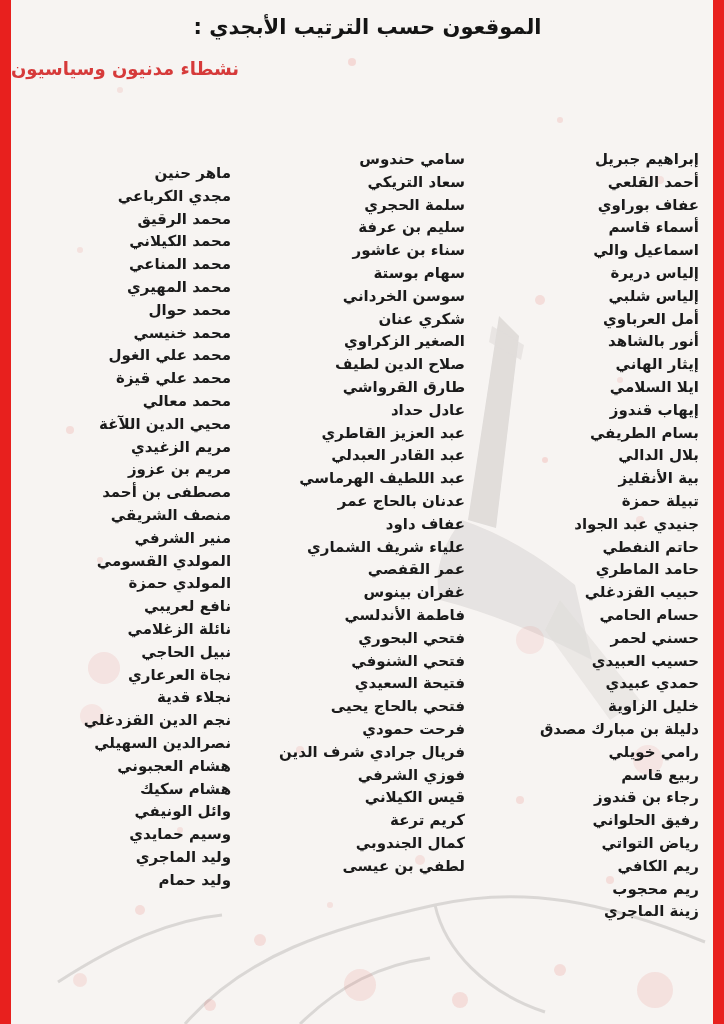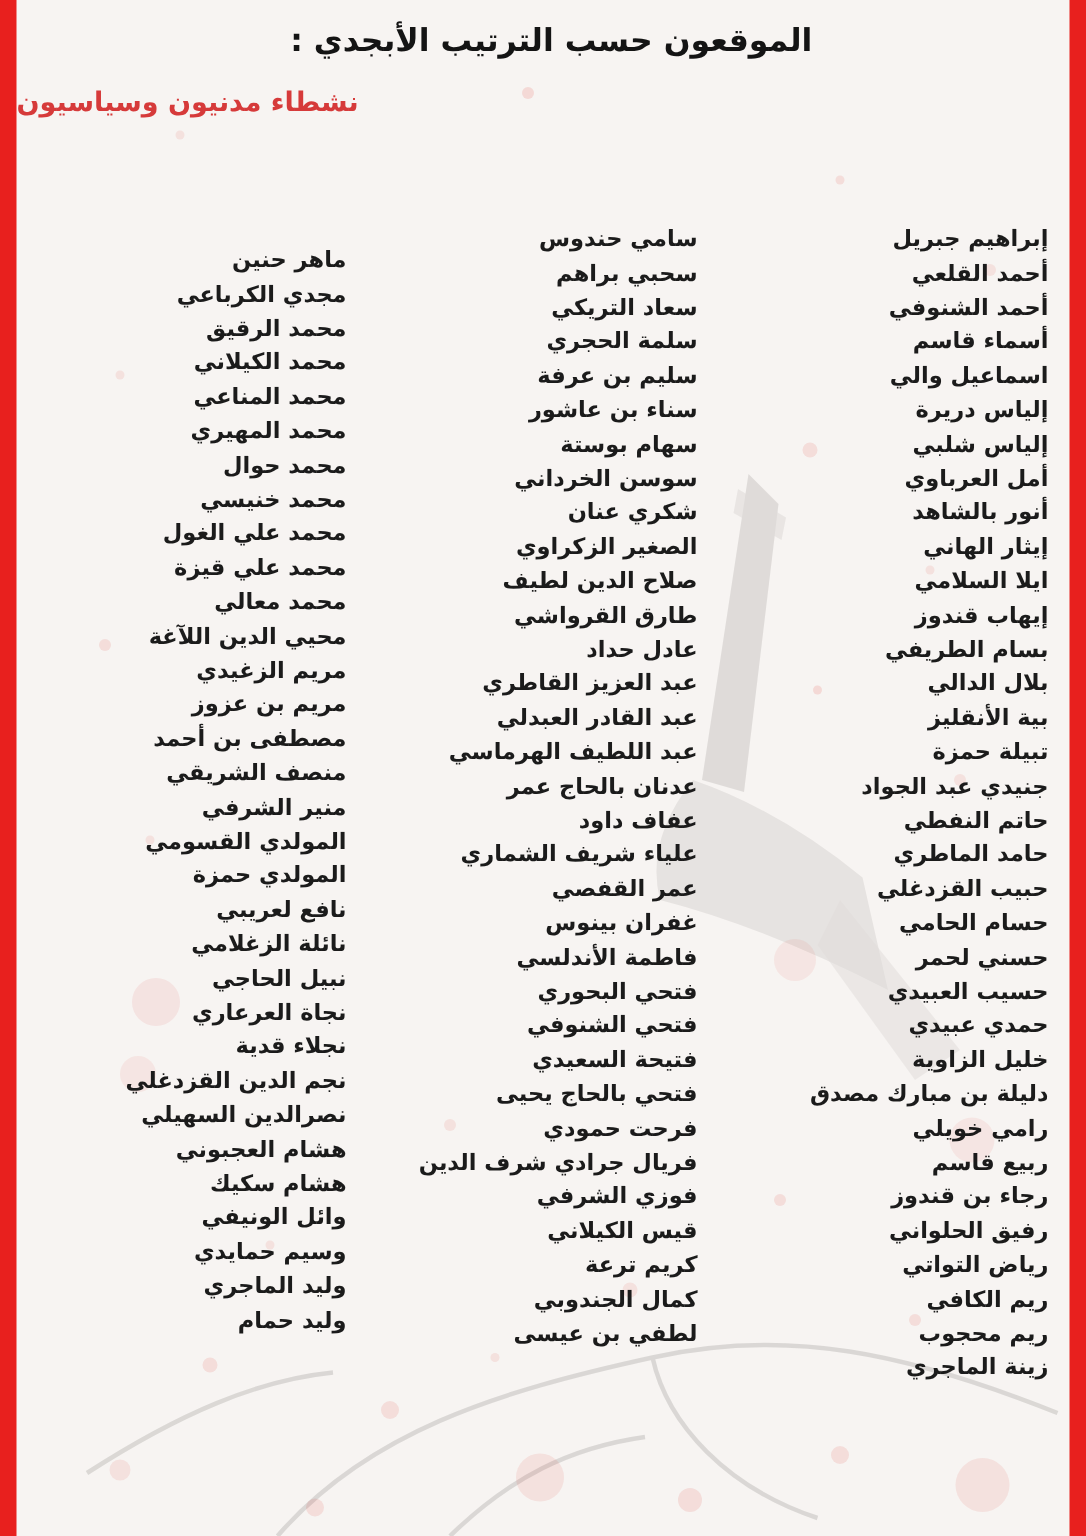--- a/index.html
+++ b/index.html
@@ -105,21 +105,21 @@
   <div class="border-bar left"></div>
   <div class="border-bar right"></div>
 
   <h1 class="title">الموقعون حسب الترتيب الأبجدي :</h1>
   <h2 class="subtitle">نشطاء مدنيون وسياسيون</h2>
 
   <div class="columns">
     <div class="col col-1">
         <div class="name-row">إبراهيم جبريل</div>
         <div class="name-row">أحمد القلعي</div>
-        <div class="name-row">أحمد الشنوفي</div>
+        <div class="name-row">عفاف بوراوي</div>
         <div class="name-row">أسماء قاسم</div>
         <div class="name-row">اسماعيل والي</div>
         <div class="name-row">إلياس دريرة</div>
         <div class="name-row">إلياس شلبي</div>
         <div class="name-row">أمل العرباوي</div>
         <div class="name-row">أنور بالشاهد</div>
         <div class="name-row">إيثار الهاني</div>
         <div class="name-row">ايلا السلامي</div>
         <div class="name-row">إيهاب قندوز</div>
         <div class="name-row">بسام الطريفي</div>
@@ -140,21 +140,20 @@
         <div class="name-row">ربيع قاسم</div>
         <div class="name-row">رجاء بن قندوز</div>
         <div class="name-row">رفيق الحلواني</div>
         <div class="name-row">رياض التواتي</div>
         <div class="name-row">ريم الكافي</div>
         <div class="name-row">ريم محجوب</div>
         <div class="name-row">زينة الماجري</div>
       </div>
     <div class="col col-2">
         <div class="name-row">سامي حندوس</div>
-        <div class="name-row">سحبي براهم</div>
         <div class="name-row">سعاد التريكي</div>
         <div class="name-row">سلمة الحجري</div>
         <div class="name-row">سليم بن عرفة</div>
         <div class="name-row">سناء بن عاشور</div>
         <div class="name-row">سهام بوستة</div>
         <div class="name-row">سوسن الخرداني</div>
         <div class="name-row">شكري عنان</div>
         <div class="name-row">الصغير الزكراوي</div>
         <div class="name-row">صلاح الدين لطيف</div>
         <div class="name-row">طارق القرواشي</div>

